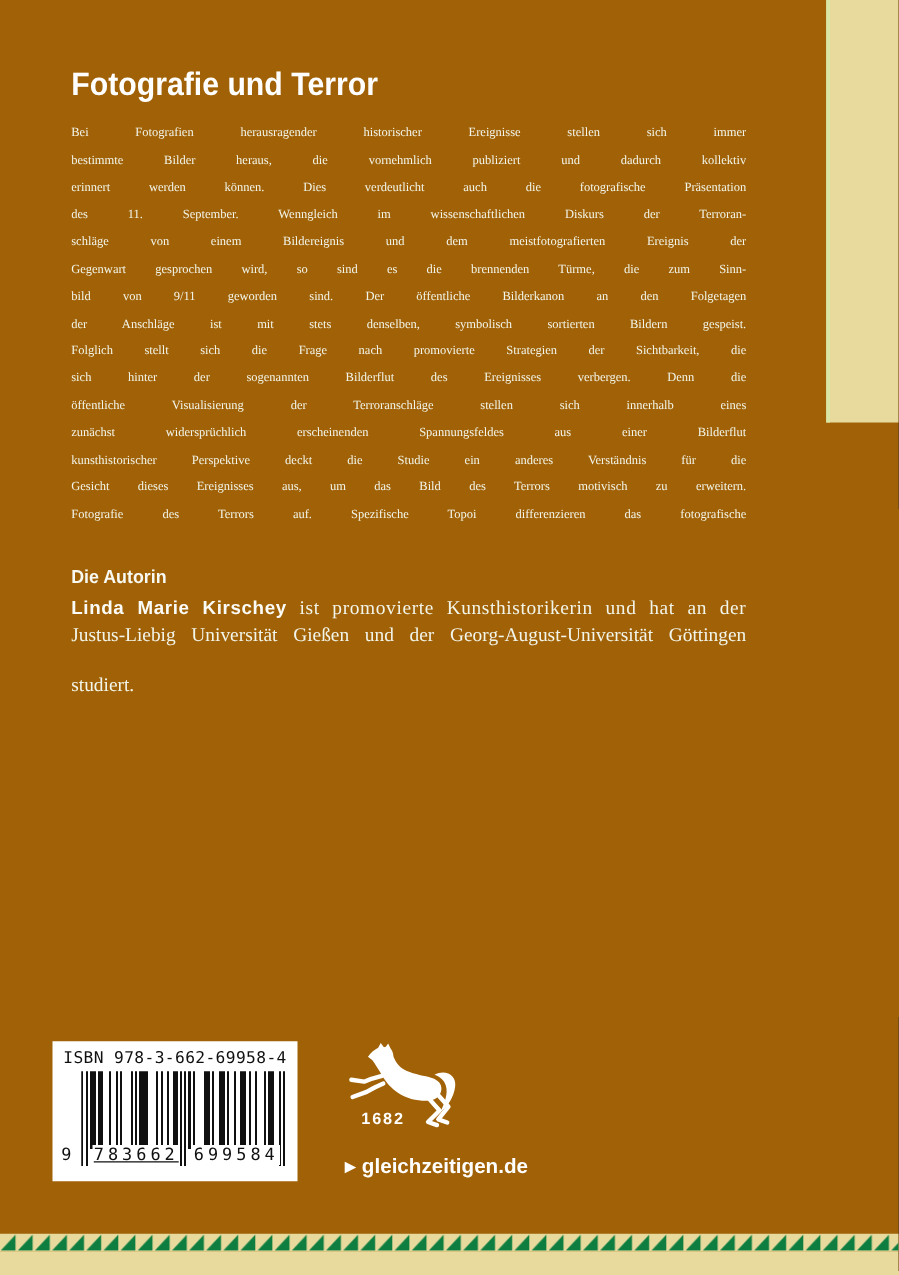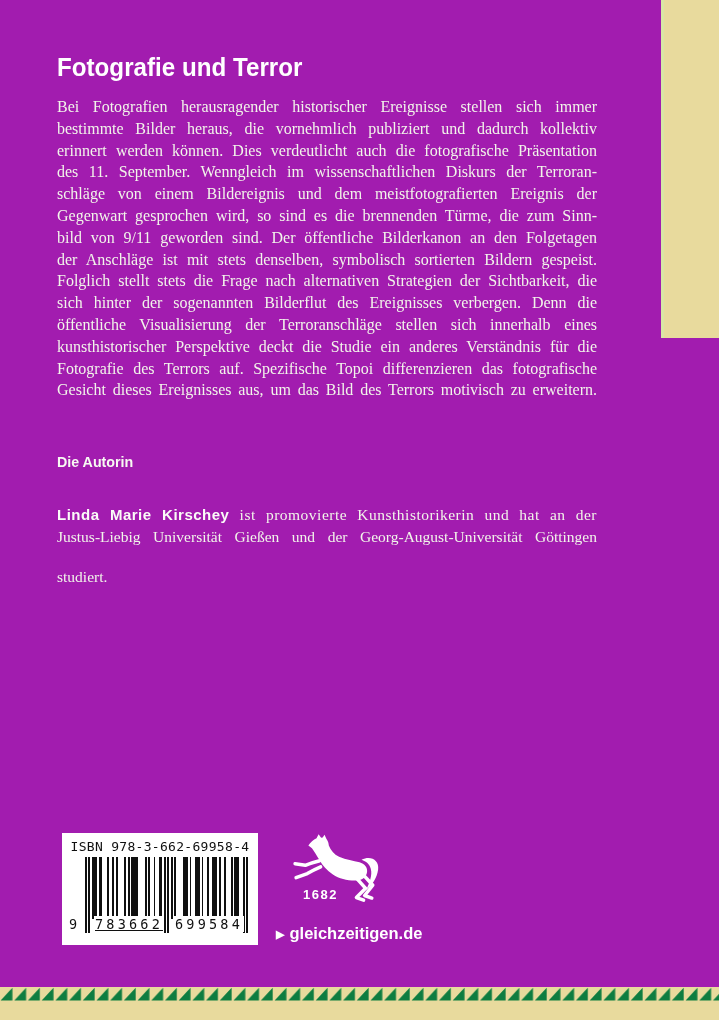--- a/index.html
+++ b/index.html
@@ -1,19 +1,19 @@
 <!DOCTYPE html>
 <html><head>
 <meta charset="utf-8">
 <style>
   html,body{margin:0;padding:0;background:#333;}
   .cover{
     position:relative;
     width:719px;height:1020px;
-    background:#a21caf;
+    background:#a16207;
     overflow:hidden;
     font-family:"Liberation Serif", serif;
   }
   
   .side-strip{
     position:absolute;top:0;right:0;
     width:55px;height:338px;
     background:#e8da9d;
     border-left:3px solid #d9e6a5;
   }
@@ -22,48 +22,48 @@
     position:absolute;left:57px;top:52px;margin:0;
     font-family:"Liberation Sans", sans-serif;
     font-weight:bold;font-size:26px;color:#ffffff;
     transform:scaleX(.93);transform-origin:left top;
     letter-spacing:0;
     white-space:nowrap;
   }
   
   .blurb{
     position:absolute;left:57px;top:96px;width:540px;
-    color:#f2f5ea;font-size:16px;line-height:21.8px;font-family:Liberation Serif, serif;
+    color:#f2f5ea;font-size:10px;line-height:21.8px;font-family:Liberation Serif, serif;
   }
   .jline{
     text-align:justify;
     height:21.8px;line-height:21.8px;overflow:hidden;
   }
   .jline::after{content:"";display:inline-block;width:100%;height:0;}
   .author-heading{
     position:absolute;left:57px;top:453px;
     font-family:"Liberation Sans", sans-serif;
     font-weight:bold;font-size:15px;color:#f7f9f2;
     transform:scaleX(.95);transform-origin:left top;
     white-space:nowrap;
   }
   .bio{
-    position:absolute;left:57px;top:504px;width:540px;
+    position:absolute;left:57px;top:476px;width:540px;
     color:#f2f5ea;font-size:15.5px;line-height:22px;
   }
   .bio .jline{height:22px;line-height:22px;}
   .bio .ls{letter-spacing:.5px;}
   .bname{
     font-family:"Liberation Sans", sans-serif;
     font-weight:bold;font-size:15px;color:#fbfcf8;
   }
   .plain-line{text-align:left;margin-top:18px;}
   
   .barcode-box{
-    position:absolute;left:62px;top:833px;
+    position:absolute;left:42px;top:833px;
     width:196px;height:112px;background:#ffffff;
   }
   .isbn-label{
     position:absolute;top:6px;left:0;width:100%;
     text-align:center;
     font-family:"DejaVu Sans Mono", monospace;
     font-size:13px;color:#101010;letter-spacing:.3px;
     white-space:nowrap;
   }
   #ean-svg{
@@ -73,21 +73,21 @@
   .ean-digits{
     position:absolute;left:6px;top:83px;height:17px;width:188px;
     font-family:"DejaVu Sans Mono", monospace;
     font-size:13.5px;color:#101010;
   }
   .ean-digits span{position:absolute;top:0;background:#ffffff;padding:0 1px;}
   .d-first{left:0;}
   .d-left{left:26px;letter-spacing:3.2px;text-decoration:underline;}
   .d-right{left:106px;letter-spacing:3.2px;}
   
-  .logo{position:absolute;left:292px;top:832px;width:90px;height:82px;}
+  .logo{position:absolute;left:278px;top:832px;width:90px;height:82px;}
   .logo svg{position:absolute;left:0;top:0;width:90px;height:82px;}
   .logo-year{
     position:absolute;left:11px;top:55px;
     font-family:"Liberation Sans", sans-serif;
     font-weight:bold;font-size:13px;color:#ffffff;letter-spacing:1.5px;
   }
   .publisher-link{
     position:absolute;left:276px;top:924px;
     display:flex;align-items:center;gap:5px;
     color:#ffffff;
@@ -117,26 +117,27 @@
 
   <div class="blurb">
       <div class="jline">Bei Fotografien herausragender historischer Ereignisse stellen sich immer</div>
       <div class="jline">bestimmte Bilder heraus, die vornehmlich publiziert und dadurch kollektiv</div>
       <div class="jline">erinnert werden können. Dies verdeutlicht auch die fotografische Präsentation</div>
       <div class="jline">des 11. September. Wenngleich im wissenschaftlichen Diskurs der Terroran-</div>
       <div class="jline">schläge von einem Bildereignis und dem meistfotografierten Ereignis der</div>
       <div class="jline">Gegenwart gesprochen wird, so sind es die brennenden Türme, die zum Sinn-</div>
       <div class="jline">bild von 9/11 geworden sind. Der öffentliche Bilderkanon an den Folgetagen</div>
       <div class="jline">der Anschläge ist mit stets denselben, symbolisch sortierten Bildern gespeist.</div>
-      <div class="jline">Folglich stellt stets die Frage nach alternativen Strategien der Sichtbarkeit, die</div>
+      <div class="jline">Folglich stellt sich die Frage nach promovierte Strategien der Sichtbarkeit, die</div>
       <div class="jline">sich hinter der sogenannten Bilderflut des Ereignisses verbergen. Denn die</div>
       <div class="jline">öffentliche Visualisierung der Terroranschläge stellen sich innerhalb eines</div>
+      <div class="jline">zunächst widersprüchlich erscheinenden Spannungsfeldes aus einer Bilderflut</div>
       <div class="jline">kunsthistorischer Perspektive deckt die Studie ein anderes Verständnis für die</div>
+      <div class="jline">Gesicht dieses Ereignisses aus, um das Bild des Terrors motivisch zu erweitern.</div>
       <div class="jline">Fotografie des Terrors auf. Spezifische Topoi differenzieren das fotografische</div>
-      <div class="jline">Gesicht dieses Ereignisses aus, um das Bild des Terrors motivisch zu erweitern.</div>
     </div>
 
   <div class="author-heading">Die Autorin</div>
 
   <div class="bio">
     <div class="jline ls"><span class="bname">Linda Marie Kirschey</span><span> ist promovierte Kunsthistorikerin und hat an der</span></div>
     <div class="jline">Justus-Liebig Universität Gießen und der Georg-August-Universität Göttingen</div>
     <div class="plain-line">studiert.</div>
   </div>
 

